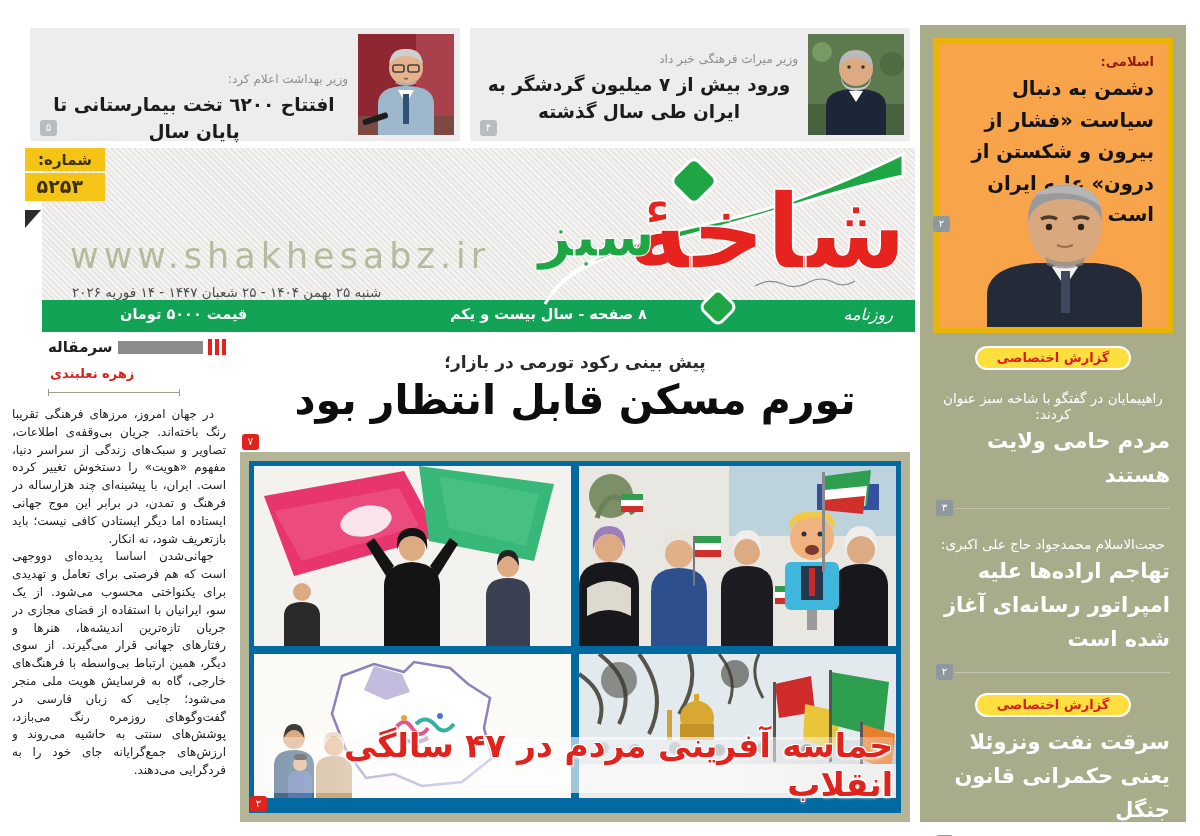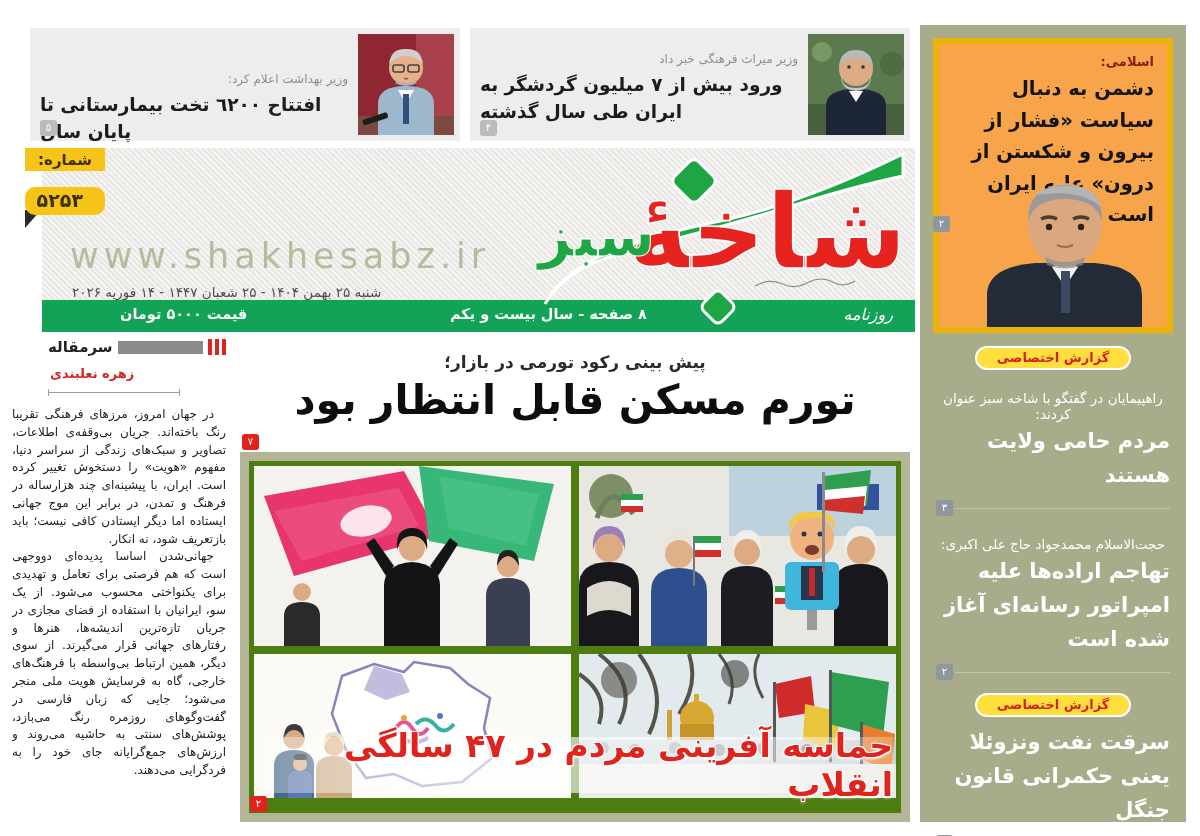--- a/index.html
+++ b/index.html
@@ -3,37 +3,37 @@
 <meta charset="utf-8">
 <style>
   * { margin:0; padding:0; box-sizing:border-box; }
   html,body { background:#fff; }
   body { font-family:"DejaVu Sans", sans-serif; }
   #page { position:relative; width:1200px; height:836px; background:#fff; overflow:hidden; margin:0 auto; }
 
   
   .top-news { position:absolute; top:28px; height:113px; background:#ededed; }
   .top-news .photo { position:absolute; top:6px; right:6px; width:96px; height:101px; overflow:hidden; background:#999; }
-  .top-news .txt { position:absolute; top:0; right:112px; left:10px; height:100%; direction:rtl; text-align:left; }
+  .top-news .txt { position:absolute; top:0; right:112px; left:10px; height:100%; direction:rtl; text-align:center; }
   .top-news .kicker { position:absolute; top:44px; right:0; font-size:12px; color:#8e8e8e; }
   .top-news .headline { position:absolute; top:64px; right:0; left:0; font-size:18.5px; font-weight:bold; color:#1c1c1c; line-height:1.45; }
   .badge { display:inline-block; width:17px; height:16px; border-radius:3px; color:#fff; font-size:10px; text-align:center; line-height:16px; }
   .badge-gray { background:#b9bcbf; }
   .badge-steel { background:#8f979e; }
   .badge-red { background:#e0231d; }
   .top-news .badge { position:absolute; left:10px; bottom:5px; }
 
   
   #masthead { position:absolute; left:42px; top:148px; width:873px; height:184px;
     background:#eceae7;
     background-image:repeating-linear-gradient(45deg, rgba(255,255,255,.5) 0 2px, rgba(0,0,0,0.015) 2px 4px); }
   #issue-badge { position:absolute; left:-17px; top:0; width:80px; direction:rtl; text-align:center; z-index:5; }
   #issue-badge .row { background:#f6c416; color:#3a3000; font-weight:bold; }
   #issue-badge .lbl { font-size:15px; padding:3px 6px 2px; }
-  #issue-badge .num { font-size:19px; padding:2px 22px 4px; margin-top:16px; letter-spacing:2px;border-radius:10px; }
+  #issue-badge .num { font-size:19px; padding:2px 22px 4px; margin-top:2px; letter-spacing:2px; }
   #issue-fold { position:absolute; left:-17px; top:62px; width:0; height:0; border-top:18px solid #2b2b2b; border-right:16px solid transparent; }
   #site-url { position:absolute; left:28px; top:88px; font-size:35px; color:#b7ba9d; letter-spacing:5px; }
   #date-line { position:absolute; left:30px; top:136px; direction:rtl; font-size:13.5px; color:#4d4d4d; }
   #green-bar { position:absolute; left:0; bottom:0; width:100%; height:32px; background:#12a356; color:#fff; }
   #green-bar .daily { position:absolute; right:22px; top:5px; font-size:16px; font-style:italic; }
   #green-bar .pages { position:absolute; left:408px; top:6px; direction:rtl; font-size:14.5px; font-weight:bold; }
   #green-bar .price { position:absolute; left:78px; top:6px; direction:rtl; font-size:14.5px; font-weight:bold; }
   #logo { position:absolute; right:0; top:-12px; width:410px; height:200px; z-index:4; pointer-events:none; }
 
   
@@ -70,21 +70,21 @@
   
   #main-kicker { position:absolute; left:240px; top:352px; width:670px; text-align:center; direction:rtl;
     font-size:17px; font-weight:bold; color:#2b2b2b; }
   #main-headline { position:absolute; left:240px; top:376px; width:670px; text-align:center; direction:rtl;
     font-size:41px; font-weight:bold; color:#0d0d0d; }
   #main-badge { position:absolute; left:242px; top:434px; }
 
   
   #collage { position:absolute; left:240px; top:452px; width:670px; height:370px;
     background:#b3b596; padding:9px; }
-  #collage-inner { position:relative; width:100%; height:100%; background:#4d7c0f; padding:5px; }
+  #collage-inner { position:relative; width:100%; height:100%; background:#0369a1; padding:5px; }
   .quad { position:absolute; overflow:hidden; background:#ddd; }
   #q-tl { left:5px; top:5px; width:317px; height:180px; }
   #q-tr { left:330px; top:5px; width:317px; height:180px; }
   #q-bl { left:5px; top:193px; width:317px; height:144px; }
   #q-br { left:330px; top:193px; width:317px; height:144px; }
   #photo-banner { position:absolute; left:14px; top:276px; width:630px; height:56px; z-index:8;
     background:linear-gradient(90deg, rgba(255,255,255,.30), rgba(255,255,255,.62) 30%, rgba(255,255,255,.62) 75%, rgba(255,255,255,.25));
     display:flex; align-items:center; justify-content:center; direction:rtl; }
   #photo-banner span { font-size:33px; font-weight:bold; color:#e0231d;
     text-shadow:-1px -1px 0 #fff, 1px -1px 0 #fff, -1px 1px 0 #fff, 1px 1px 0 #fff, 0 2px 3px rgba(255,255,255,.9); }

